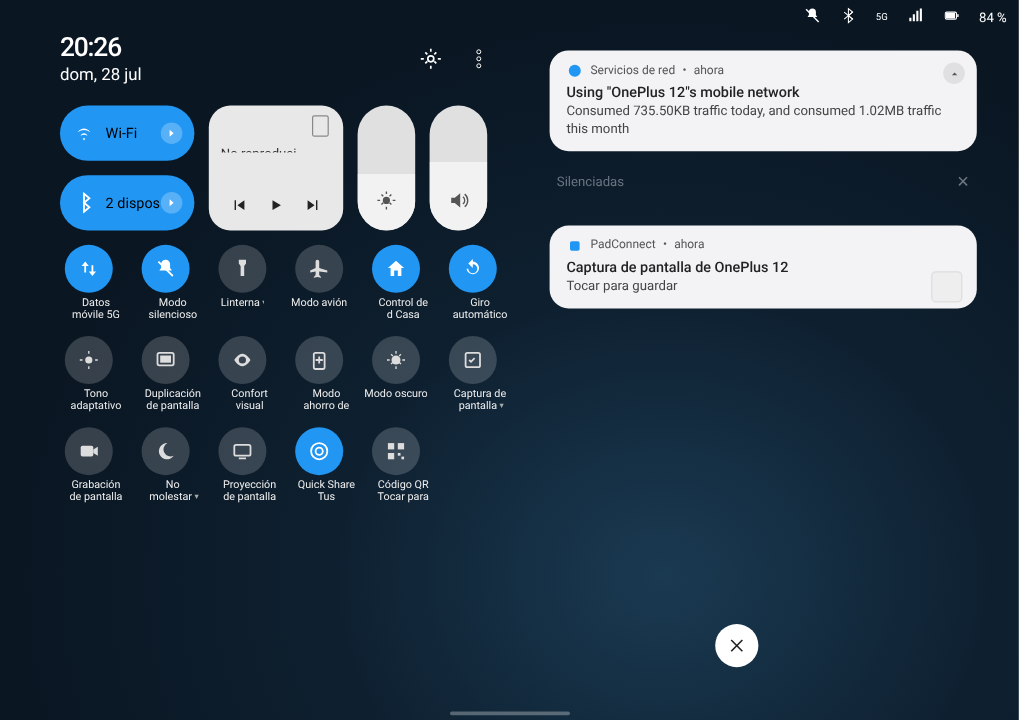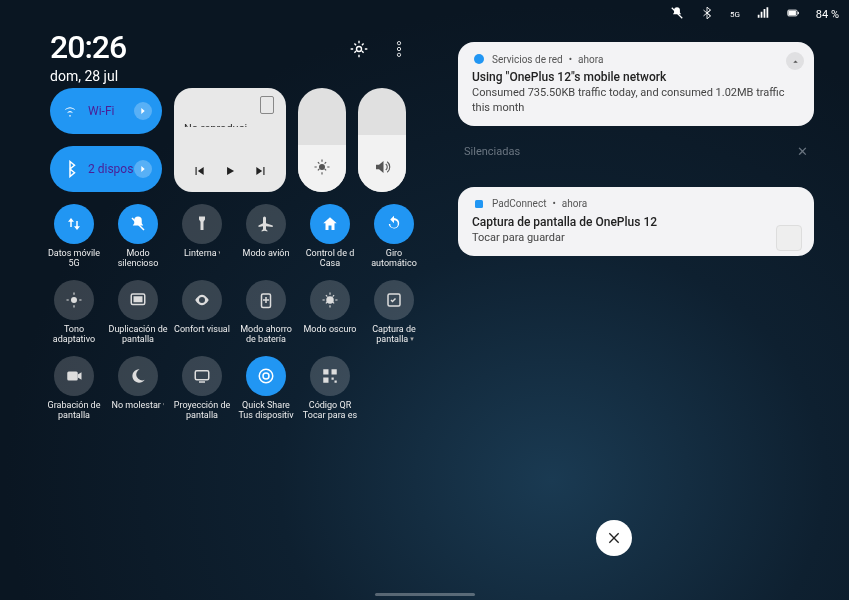--- a/index.html
+++ b/index.html
@@ -20,21 +20,21 @@
   display: flex;
   align-items: center;
   gap: 16px;
   font-size: 11px;
   color: #fff;
 }
 .status-bar svg { width: 14px; height: 14px; fill: #fff; }
 
 
 .clock-area { position: absolute; top: 28px; left: 50px; }
-.clock-time { font-size: 32px; font-weight: 500; letter-spacing: -1px; }
+.clock-time { font-size: 22px; font-weight: 500; letter-spacing: -1px; }
 .clock-date { font-size: 14px; margin-top: 2px; }
 
 
 .top-icons { position: absolute; top: 38px; left: 348px; display: flex; gap: 18px; }
 .top-icons div { width: 22px; height: 22px; display: flex; align-items: center; justify-content: center; cursor: pointer; }
 .top-icons svg { width: 20px; height: 20px; stroke: #fff; fill: none; }
 
 
 .big-tiles {
   position: absolute;
@@ -46,21 +46,21 @@
 
 .conn-col { display: flex; flex-direction: column; gap: 12px; }
 .conn-tile {
   width: 112px; height: 46px;
   background: #2196f3;
   border-radius: 23px;
   display: flex; align-items: center;
   padding: 0 10px;
   position: relative;
   cursor: pointer;
-  color: #4c1d95;
+  color: #000000;
 }
 .conn-tile .ic { width: 20px; display: flex; justify-content: center; margin-right: 8px; }
 .conn-tile svg { width: 18px; height: 18px; fill: #fff; }
 .conn-tile .lbl { font-size: 12px; white-space: nowrap; overflow: hidden; flex: 1; }
 .conn-tile .chev { width: 18px; height: 18px; border-radius: 50%; background: rgba(255,255,255,0.25); display: flex; align-items: center; justify-content: center; }
 .conn-tile .chev svg { width: 10px; height: 10px; fill: #fff; }
 
 .media-tile {
   width: 112px; height: 104px;
   background: #e8e8e8;
@@ -103,21 +103,21 @@
 .tile .circ {
   width: 40px; height: 40px; border-radius: 50%;
   display: flex; align-items: center; justify-content: center;
   margin-bottom: 4px;
 }
 .tile .circ.on { background: #2196f3; }
 .tile .circ.off { background: rgba(255,255,255,0.18); }
 .tile .circ svg { width: 18px; height: 18px; fill: #fff; }
 .tile .circ.off svg { fill: #ddd; }
 .tile .lbl { font-size: 9px; text-align: center; color: #eee; line-height: 1.15; max-width: 62px; white-space: nowrap; overflow: hidden; text-overflow: ellipsis; }
-.tile .lbl.twoline { white-space: normal; height: 20px; overflow: hidden; }
+.tile .lbl.twoline { white-space: normal; height: 20px; overflow: hidden; margin-left: 12px; }
 .tile .caret { font-size: 7px; color: #aaa; position: relative; top: -1px; left: 2px; }
 
 
 .notif-area { position: absolute; top: 42px; left: 458px; width: 356px; }
 .notif {
   background: #f3f3f5;
   border-radius: 16px;
   padding: 10px 14px;
   margin-bottom: 14px;
   position: relative;

